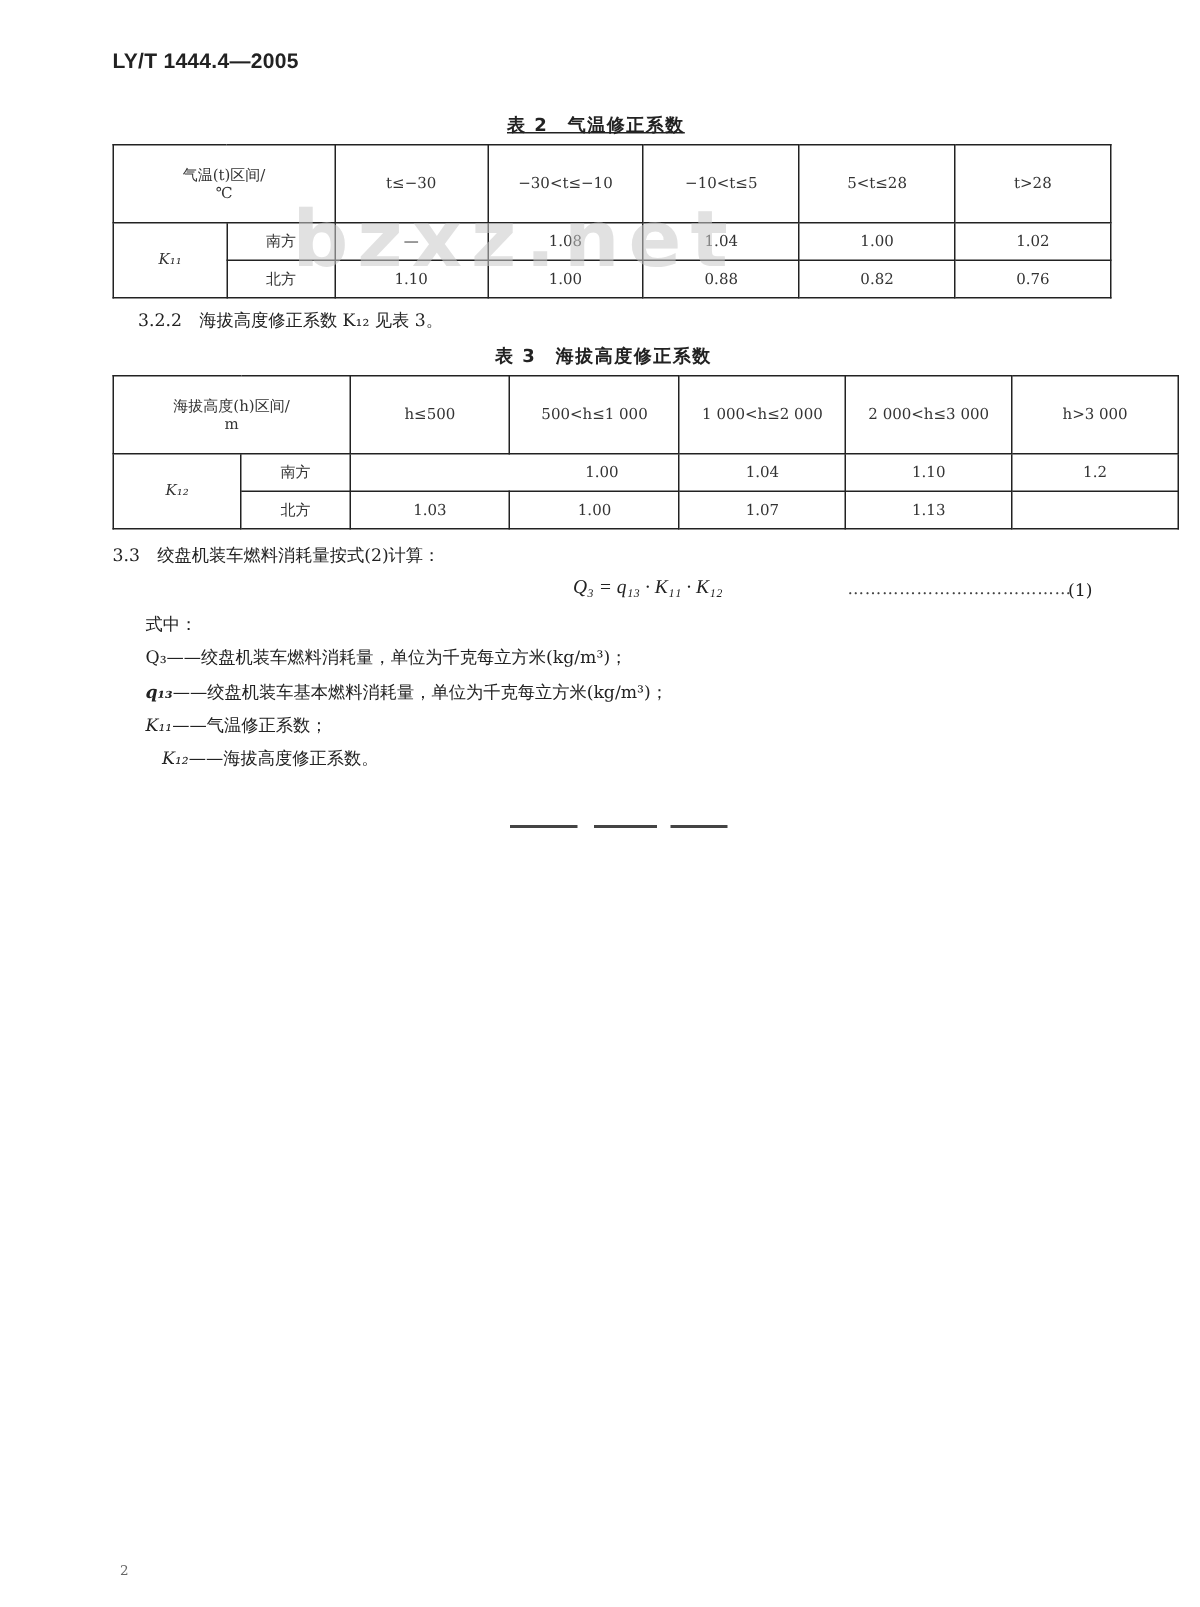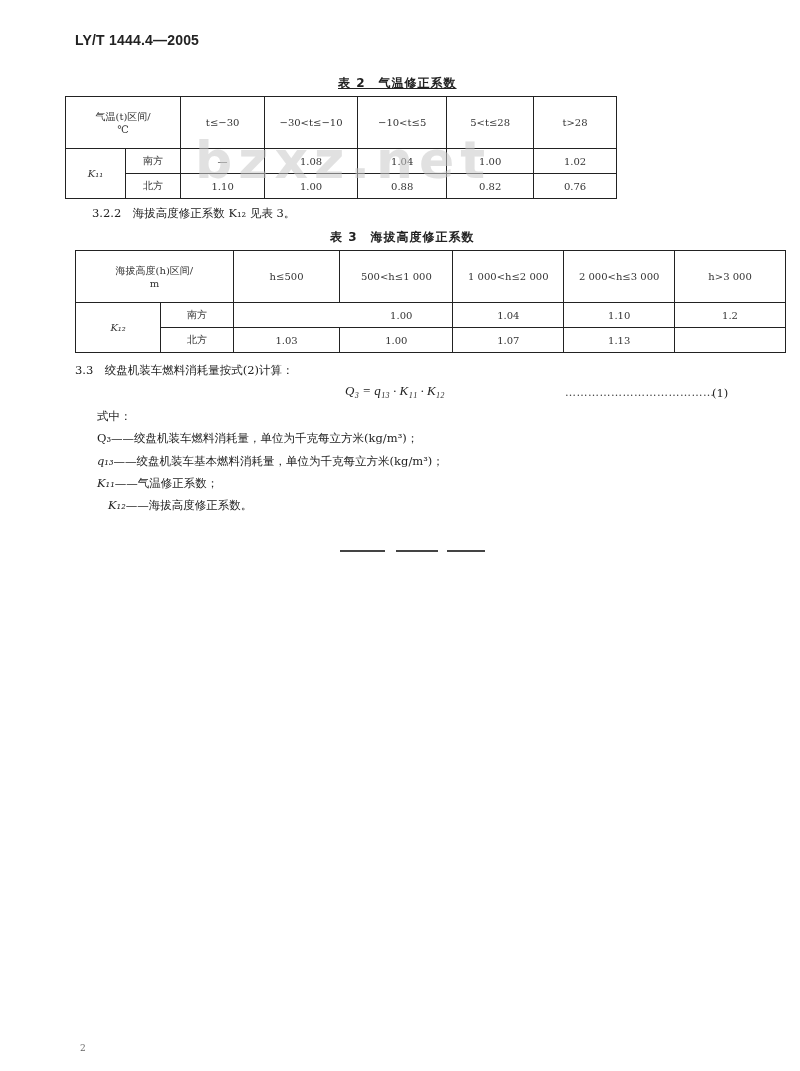--- a/index.html
+++ b/index.html
@@ -11,31 +11,31 @@
     .std-code { left: 75px; top: 32px; font-family: "Liberation Sans", "DejaVu Sans", sans-serif; font-weight: bold; font-size: 14px; letter-spacing: 0.2px; }
     .caption { font-family: "DejaVu Sans", sans-serif; font-weight: bold; font-size: 12px; letter-spacing: 1px; }
     .para { font-size: 11.5px; }
     .small { font-size: 9px; }
     table.grid { position: absolute; border-collapse: collapse; font-size: 10px; color: #333; }
     table.grid td { border: 1.5px solid #222; text-align: center; vertical-align: middle; padding: 0; }
     .watermark {
       position: absolute; left: 195px; top: 130px; font-family: "DejaVu Sans", sans-serif; font-weight: bold;
       font-size: 52px; color: rgba(200,200,200,0.55); letter-spacing: 6px; pointer-events: none;
     }
-    .formula { font-family: "Liberation Serif", "DejaVu Serif", serif; font-style: italic; font-size: 13px; }
+    .formula { font-family: "Liberation Serif", "DejaVu Serif", serif; font-style: italic; font-size: 13px; margin-left: 37px; }
     .dots { font-size: 11px; letter-spacing: 0.5px; color: #444; }
     .endline { height: 1.5px; background: #444; position: absolute; }
   </style>
 </head>
 <body>
 
 <div class="abs std-code">LY/T 1444.4—2005</div>
 
 <div class="abs caption" style="left:338px; top:75px;text-decoration:underline;">表 2　气温修正系数</div>
-<table class="grid" style="left:65px; top:96px; width:552px;">
+<table class="grid" style="left:75px; top:96px; width:666px;">
   <colgroup>
       <col style="width:76px">
       <col style="width:72px">
       <col style="width:102px">
       <col style="width:104px">
       <col style="width:104px">
       <col style="width:104px">
       <col style="width:104px">
     </colgroup>
   <tbody>
@@ -120,21 +120,21 @@
 <div class="abs formula" style="left:345px; top:383px;">Q₃ = q₁₃ · K₁₁ · K₁₂</div>
 <div class="abs dots" style="left:565px; top:386px;">…………………………………</div>
 <div class="abs para" style="left:712px; top:386px;">(1)</div>
 
 <div class="abs para" style="left:97px; top:409px;">式中：</div>
 
 <div class="abs para" style="left:97px; top:431px;">
   <span style="">Q₃</span><span>——</span><span>绞盘机装车燃料消耗量，单位为千克每立方米(kg/m³)；</span>
 </div>
 <div class="abs para" style="left:97px; top:454px;">
-  <span style="font-style:italic;">q₁₃</span><span>——</span><span>绞盘机装车基本燃料消耗量，单位为千克每立方米(kg/m³)；</span>
+  <span style="font-style:italic;font-weight:bold;">q₁₃</span><span>——</span><span>绞盘机装车基本燃料消耗量，单位为千克每立方米(kg/m³)；</span>
 </div>
 <div class="abs para" style="left:97px; top:476px;">
   <span style="font-style:italic;">K₁₁</span><span>——</span><span>气温修正系数；</span>
 </div>
 <div class="abs para" style="left:97px; top:498px;margin-left:11px;">
   <span style="font-style:italic;">K₁₂</span><span>——</span><span>海拔高度修正系数。</span>
 </div>
 
 <div class="endline" style="left:340px; top:550px; width:45px;"></div>
 <div class="endline" style="left:396px; top:550px; width:42px;"></div>

